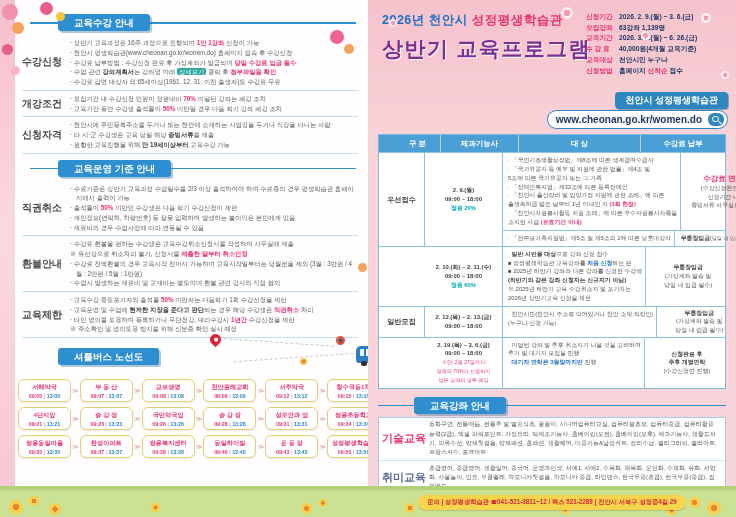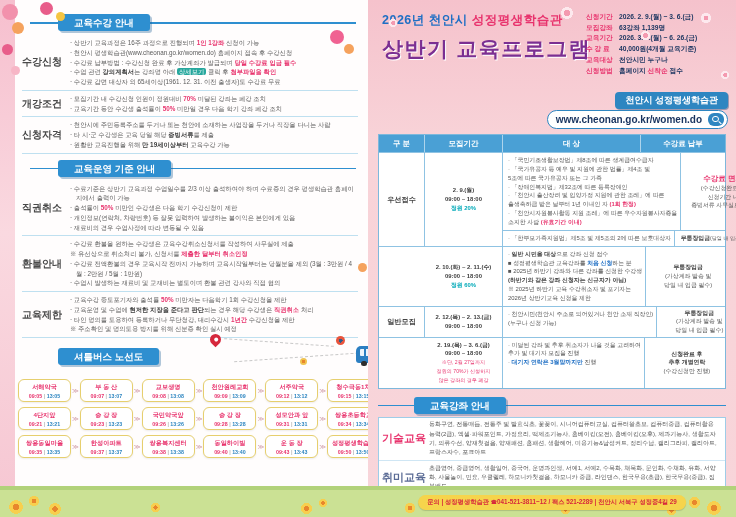--- a/index.html
+++ b/index.html
@@ -58,21 +58,21 @@
   .info-row{display:flex;}
   .info-label{color:#e8336d;font-weight:bold;width:33px;min-width:33px;}
   .info-value{color:#17325e;font-weight:bold;flex:1;white-space:nowrap;}
   .badge{position:absolute;right:8px;top:92px;background:#2e86c1;color:#fff;font-weight:bold;font-size:9px;padding:2px 10px;border-radius:4px;box-shadow:1px 1px 0 rgba(20,70,120,.4);}
   .search{position:absolute;right:8px;top:110px;background:#fff;border:1.5px solid #2e86c1;border-radius:10px;display:flex;align-items:center;padding:2px 3px 2px 8px;font-size:10px;color:#17325e;font-weight:bold;}
   .mag{width:16px;height:13px;background:#2e86c1;border-radius:6px;position:relative;margin-left:6px;}
   .mag::before{content:"";position:absolute;left:4px;top:2.5px;width:4.5px;height:4.5px;border:1.3px solid #fff;border-radius:50%;}
   .mag::after{content:"";position:absolute;left:9.5px;top:8.5px;width:3.5px;height:1.4px;background:#fff;transform:rotate(45deg);}
   
   .tbl{margin:2px 10px 0 10px;background:#fff;border:1px solid #7db8dc;}
-  .tbl-head{display:grid;grid-template-columns:46px 78px 1fr 84px;background:#4aa0d5;color:#fff;font-weight:bold;font-size:7.5px;text-align:center;}
+  .tbl-head{display:grid;grid-template-columns:46px 78px 1fr 84px;background:#4aa0d5;color:#fff;font-weight:bold;font-size:7.5px;text-align:center;padding-left:16px;}
   .th{padding:3.5px 0;}
   .th:not(:last-child){border-right:1px solid rgba(255,255,255,.55);}
   .t-row{display:grid;grid-template-columns:46px 78px 1fr 84px;border-top:1px solid #8fc3e3;font-size:5.9px;color:#555;}
   .t-name{grid-column:1;display:flex;flex-direction:column;align-items:center;justify-content:center;font-size:7.2px;font-weight:bold;color:#444;border-right:1px solid #8fc3e3;text-align:center;line-height:1.35;}
   .t-period{grid-column:2;display:flex;flex-direction:column;align-items:center;justify-content:center;border-right:1px solid #8fc3e3;text-align:center;line-height:1.5;padding:3px 1px;}
   .p-line{white-space:nowrap;}
   .t-right{grid-column:3/5;display:flex;flex-direction:column;}
   .t-sub{display:grid;grid-template-columns:1fr 84px;flex:1;}
   .t-sub + .t-sub{border-top:1px solid #8fc3e3;}
   .t-targets{padding:3px 3px 3px 5px;line-height:1.5;border-right:1px solid #8fc3e3;}
@@ -305,21 +305,21 @@
       <div class="badge">천안시 성정평생학습관</div>
       <div class="search">
         <span class="url">www.cheonan.go.kr/women.do</span>
         <span class="mag"></span>
       </div>
     </div>
 
     <div class="tbl">
       <div id="tbl-head" class="tbl-head">
           <div class="th">구 분</div>
-          <div class="th">모집기간</div>
+          <div class="th">제과기능사</div>
           <div class="th">대  상</div>
           <div class="th">수강료 납부</div>
         </div>
       <div id="tbl-body">
           <div class="t-row">
             <div class="t-name">
               <div>우선접수</div>
             </div>
             <div class="t-period">
               <div class="p-line"><span class="sg-k">2. 9.(월)</span></div>

